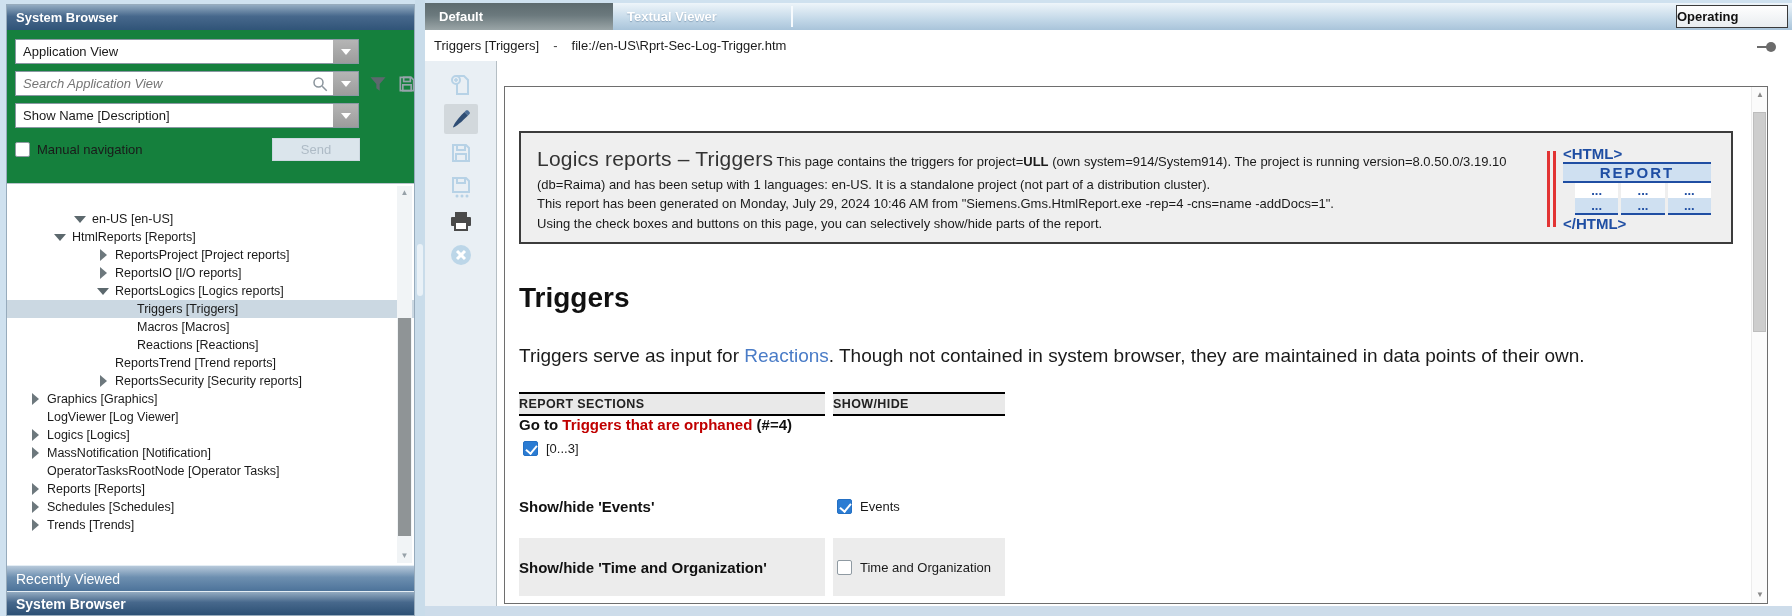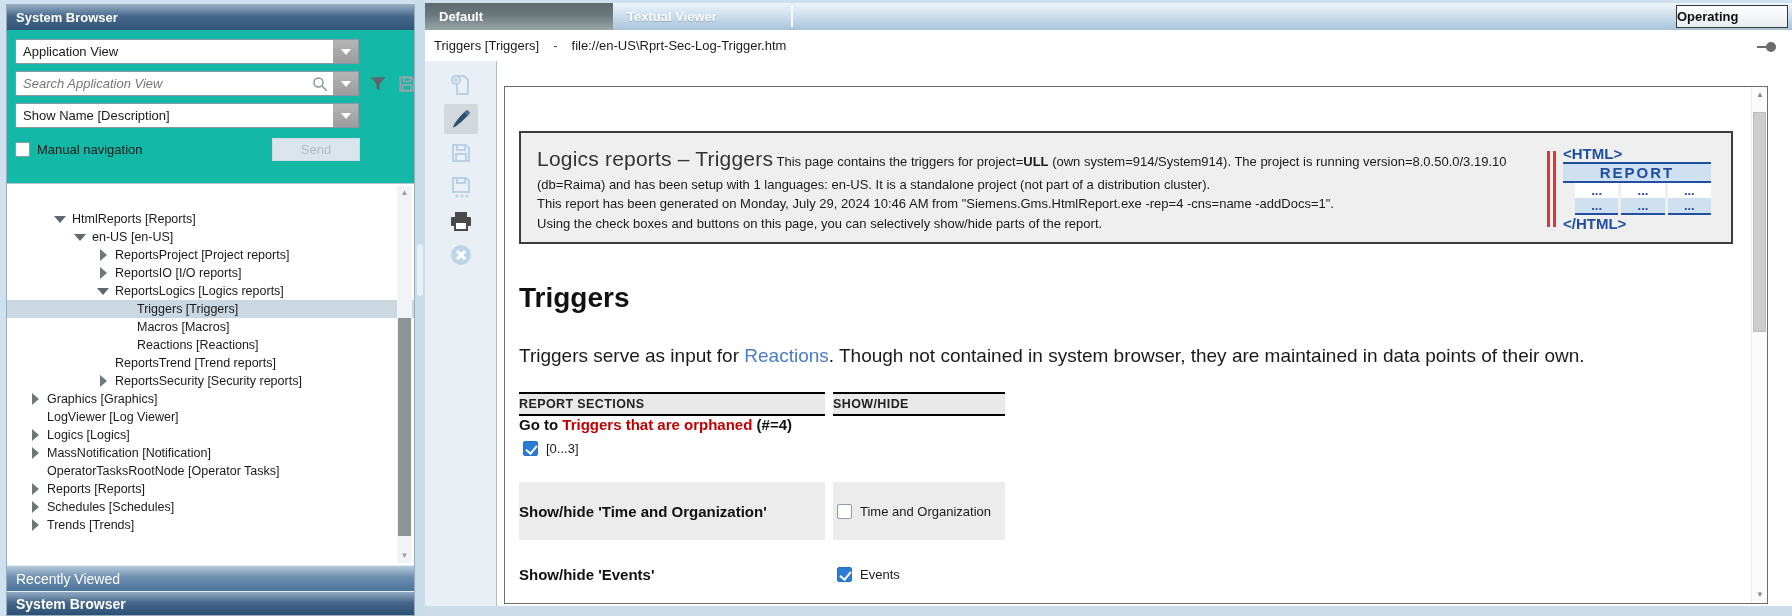--- a/index.html
+++ b/index.html
@@ -4,21 +4,21 @@
 <style>
   * { box-sizing: border-box; margin: 0; padding: 0; }
   html,body { width:1792px; height:616px; overflow:hidden; }
   body { background:#cfe1ef; font-family:"Liberation Sans", sans-serif; position:relative; }
 
   
   .left-panel { position:absolute; left:6px; top:4px; width:409px; height:612px;
     background:#fff; border:1px solid #8fa0b0; border:1px solid #97abbc; display:flex; flex-direction:column; }
   .lp-title { height:25px; flex:0 0 25px; background:linear-gradient(180deg,#93abc1 0%,#47688c 45%,#305478 100%);
     color:#fff; font-size:13px; font-weight:bold; display:flex; align-items:center; padding-left:9px; }
-  .lp-controls { flex:0 0 154px; padding:9px 8px 6px 8px; border-bottom:1px solid #b9c4cc; background:#14b8a6; }
+  .lp-controls { flex:0 0 154px; padding:9px 8px 6px 8px; border-bottom:1px solid #b9c4cc; background:#15803d; }
   .ctl-row { display:flex; align-items:center; margin-bottom:7px; }
   .select { flex:0 0 344px; height:25px; border:1px solid #8a98a3; background:#fff; display:flex; align-items:center; }
   .select .sel-text { flex:1; font-size:13px; color:#1a1a1a; padding-left:7px; }
   .drop-btn { width:25px; height:100%; background:linear-gradient(#b5b5b5,#9c9c9c); display:flex; align-items:center; justify-content:center; }
   .drop-btn .tri { width:0; height:0; border-left:5px solid transparent; border-right:5px solid transparent; border-top:6px solid #fff; }
   .search-wrap { flex:0 0 344px; height:25px; border:1px solid #8a98a3; background:#fff; display:flex; align-items:center; }
   .search-input { flex:1; border:none; outline:none; font-size:13px; font-style:italic; color:#9aa4ac; padding-left:7px;
     font-family:"Liberation Sans", sans-serif; background:transparent; }
   .icon-after { margin-left:9px; }
   .cb { width:15px; height:15px; border:1px solid #8f9aa2; background:#fff; border-radius:2px; position:relative; flex:0 0 15px;}
@@ -169,27 +169,27 @@
     </div>
     <div class="ctl-row" style="margin-top:10px;">
       <span class="cb"></span>
       <span class="manual-label">Manual navigation</span>
       <span class="send-btn">Send</span>
     </div>
   </div>
 
   <div class="lp-tree">
     <div id="tree">
+        <div class="trow" style="padding-left: 67px;">
+          <span class="arr down"></span>
+          <span>en-US [en-US]</span>
+        </div>
         <div class="trow" style="padding-left: 47px;">
           <span class="arr down"></span>
           <span>HtmlReports [Reports]</span>
-        </div>
-        <div class="trow" style="padding-left: 67px;">
-          <span class="arr down"></span>
-          <span>en-US [en-US]</span>
         </div>
         <div class="trow" style="padding-left: 90px;">
           <span class="arr right"></span>
           <span>ReportsProject [Project reports]</span>
         </div>
         <div class="trow" style="padding-left: 90px;">
           <span class="arr right"></span>
           <span>ReportsIO [I/O reports]</span>
         </div>
         <div class="trow" style="padding-left: 90px;">
@@ -379,36 +379,36 @@
                 <div class="c1">
                   <span style="white-space: pre;">Go to </span>
                   <span class="red-link" style="white-space: pre;">Triggers that are orphaned</span>
                   <span style="white-space: pre;"> (#=4)</span>
                 </div>
                 <div class="c2">
                   <span class="cb checked"></span>
                   <span>[0...3]</span>
                 </div>
               </div>
+              <div class="rrow r3h">
+                <div class="c1">
+                  <span style="white-space: pre;">Show/hide 'Events'</span>
+                </div>
+                <div class="c2">
+                  <span class="cb checked"></span>
+                  <span>Events</span>
+                </div>
+              </div>
               <div class="rrow r2h shaded">
                 <div class="c1">
                   <span style="white-space: pre;">Show/hide 'Time and Organization'</span>
                 </div>
                 <div class="c2">
                   <span class="cb"></span>
                   <span>Time and Organization</span>
-                </div>
-              </div>
-              <div class="rrow r3h">
-                <div class="c1">
-                  <span style="white-space: pre;">Show/hide 'Events'</span>
-                </div>
-                <div class="c2">
-                  <span class="cb checked"></span>
-                  <span>Events</span>
                 </div>
               </div>
               <div class="rrow r4h shaded">
                 <div class="c1"></div>
                 <div class="c2"></div>
               </div>
             </div>
         </div>
 
       </div>

